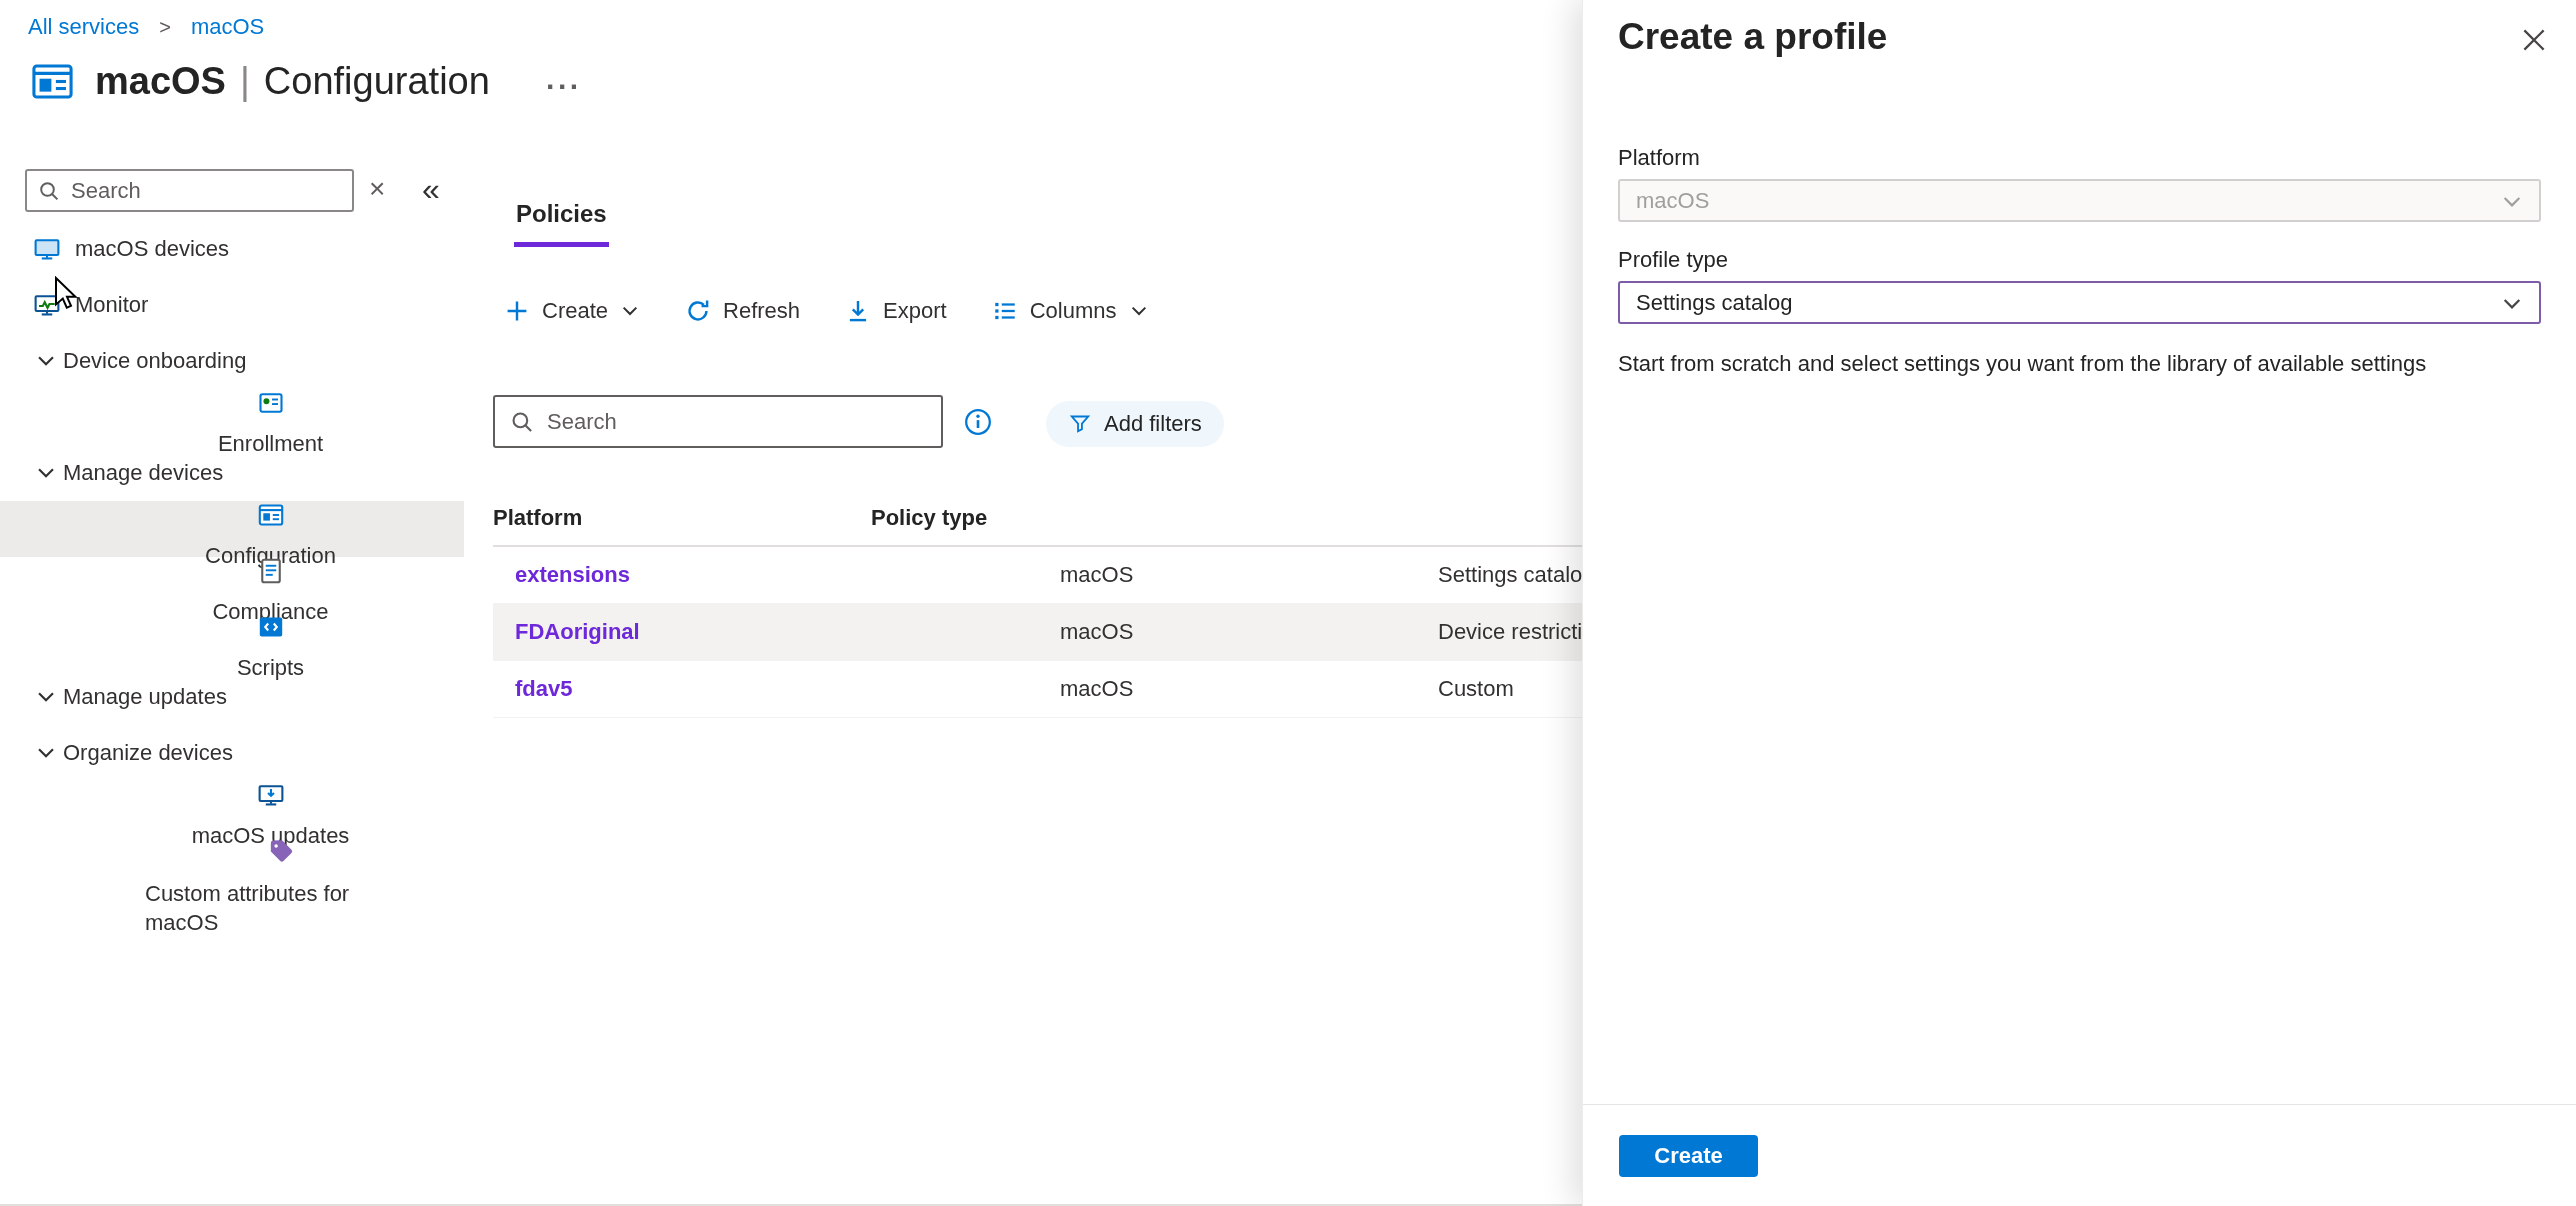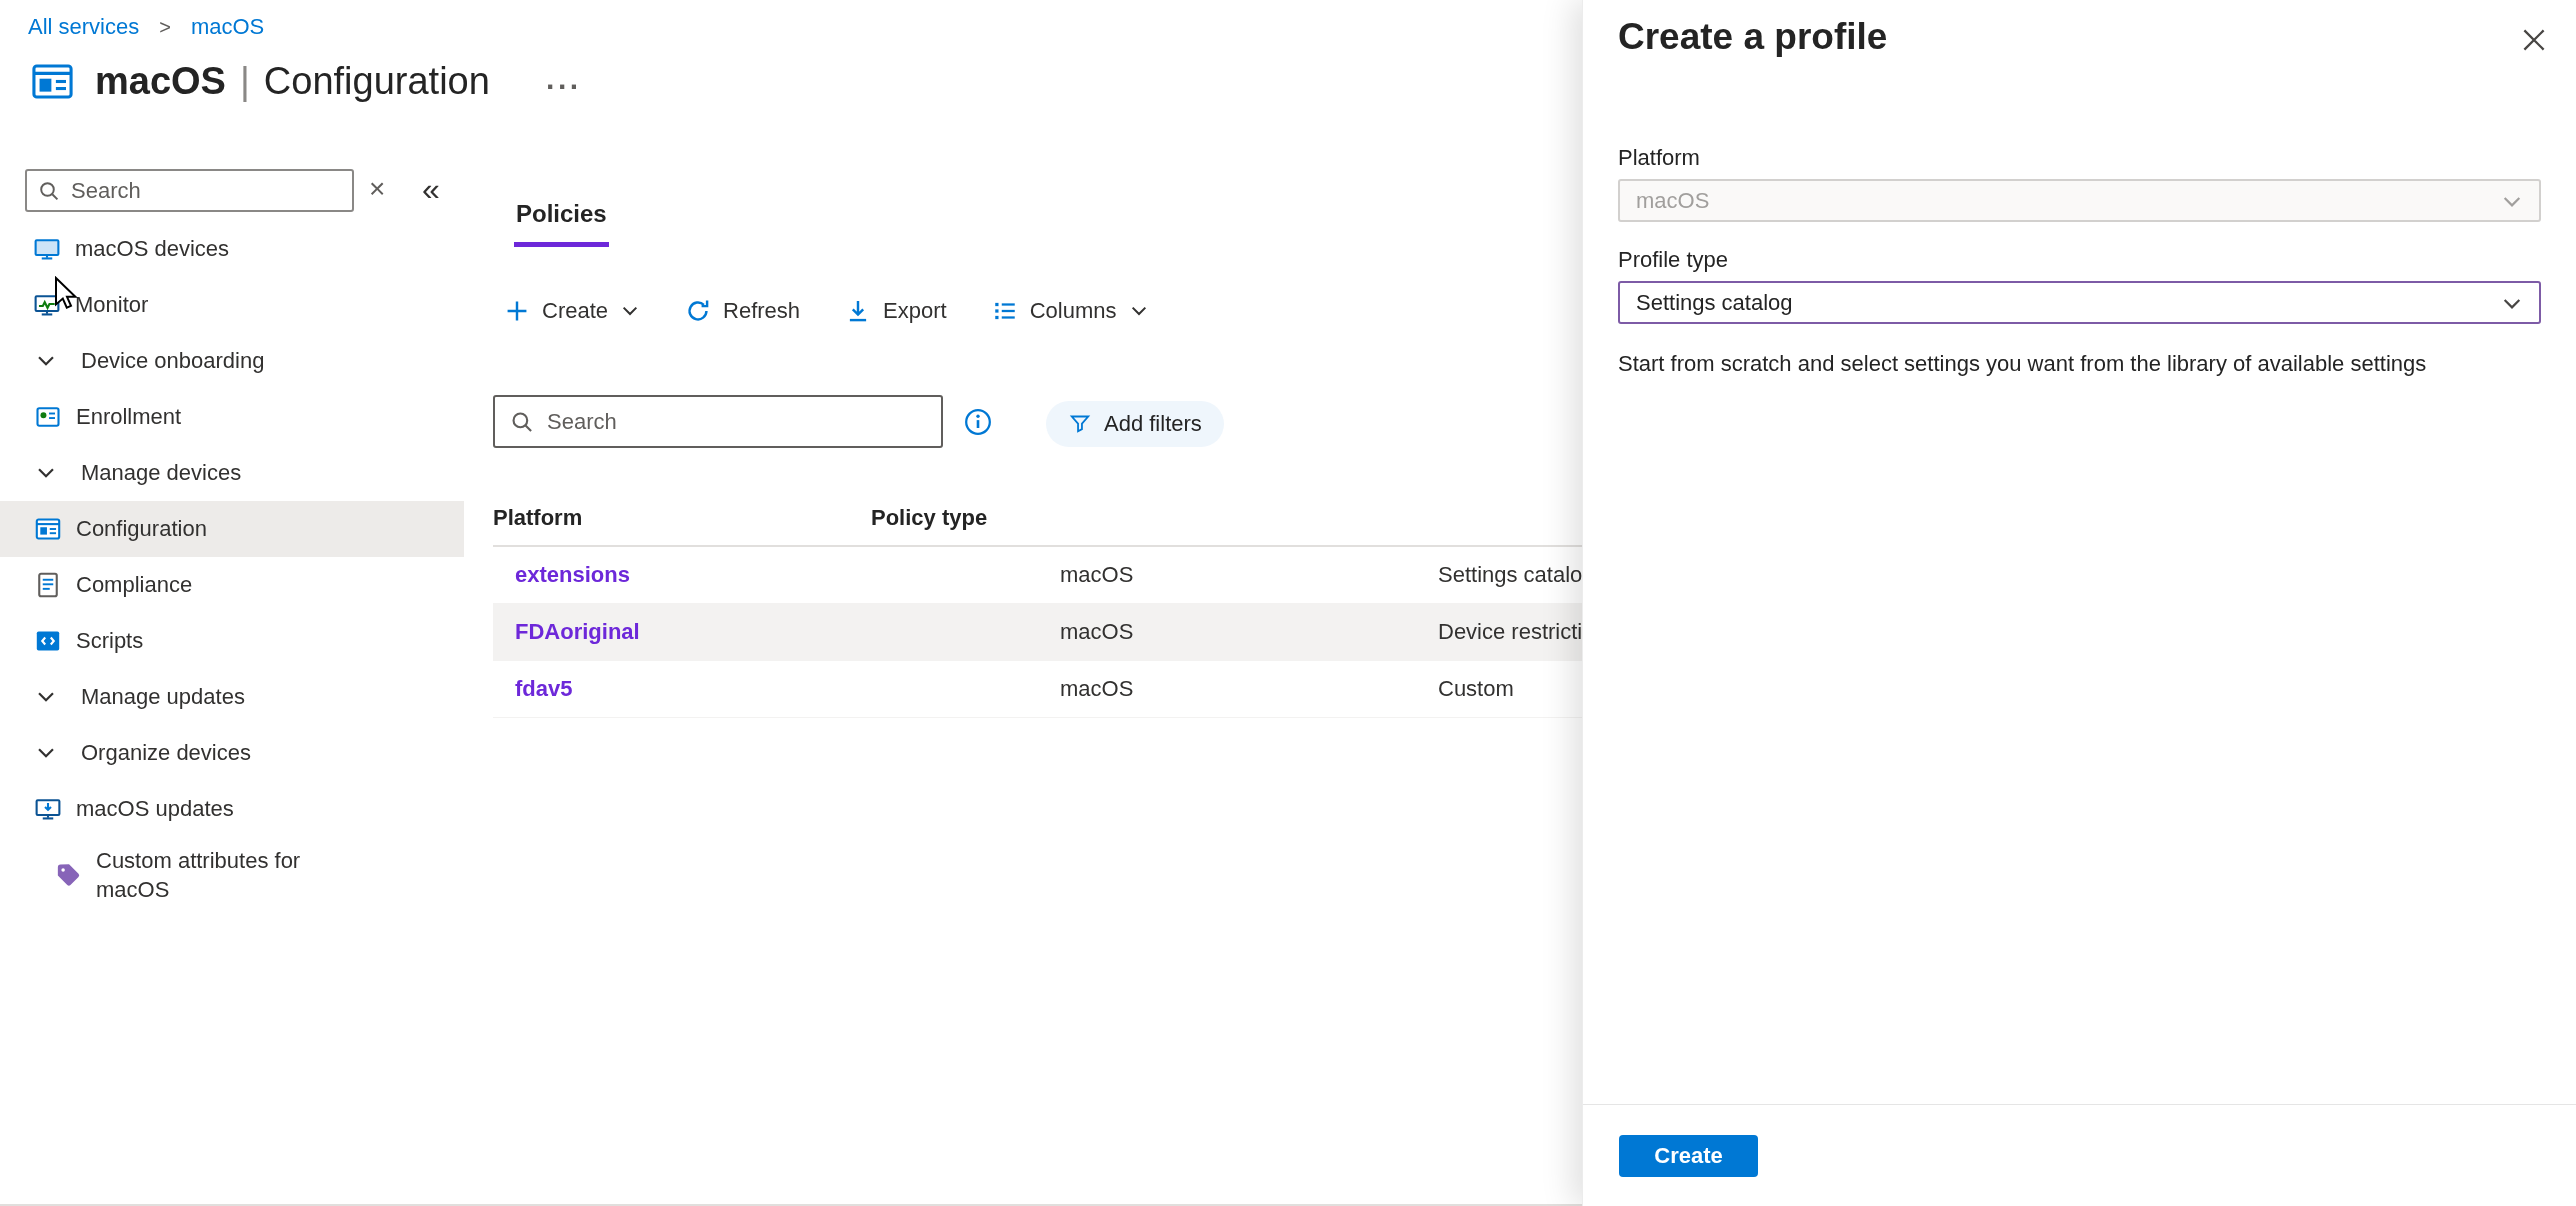--- a/index.html
+++ b/index.html
@@ -29,22 +29,22 @@
   
   .sidebar { position: absolute; left: 0; top: 161px; width: 473px; bottom: 0; background: #fff; }
   .s-search { position: absolute; left: 25px; top: 8px; width: 329px; height: 43px; border: 2px solid #8a8886; border-radius: 3px; display: flex; align-items: center; gap: 10px; padding: 0 10px; background: #fff; }
   .s-search input, .m-search input { border: none; outline: none; flex: 1; min-width: 0; font-size: 22px; font-family: inherit; color: #323130; background: transparent; }
   ::placeholder { color: #605e5c; opacity: 1; }
   .s-clear { position: absolute; left: 369px; top: 14px; font-size: 28px; color: #605e5c; cursor: pointer; line-height: 1; }
   .s-collapse { position: absolute; left: 422px; top: 12px; font-size: 32px; color: #323130; cursor: pointer; line-height: 1; }
   .nav { position: absolute; left: 0; right: 9px; top: 60px; }
   .nav-item { display: flex; align-items: center; height: 56px; font-size: 22px; cursor: pointer; color: #323130; }
   .nav-item.lvl1 { padding-left: 33px; gap: 14px; }
-  .nav-item.group { padding-left: 35px; gap: 24px; }
-  .nav-item.child { padding-left: 34px; gap: 14px; }
+  .nav-item.group { padding-left: 35px; gap: 6px; }
+  .nav-item.child { padding-left: 77px; gap: 14px; flex-direction: column; }
   .nav-item.selected { background: #edebe9; }
   .nav-item .ic { width: 28px; height: 28px; flex: none; display: flex; align-items: center; justify-content: center; }
   .nav-item .chev { width: 22px; flex: none; display: flex; }
   .nav-item.two-line { height: 75px; margin-left: 20px; }
   .nav-item.two-line .lbl { width: 271px; line-height: 29px; }
 
   
   .cursor { position: absolute; left: 54px; top: 276px; z-index: 60; pointer-events: none; }
 
   

